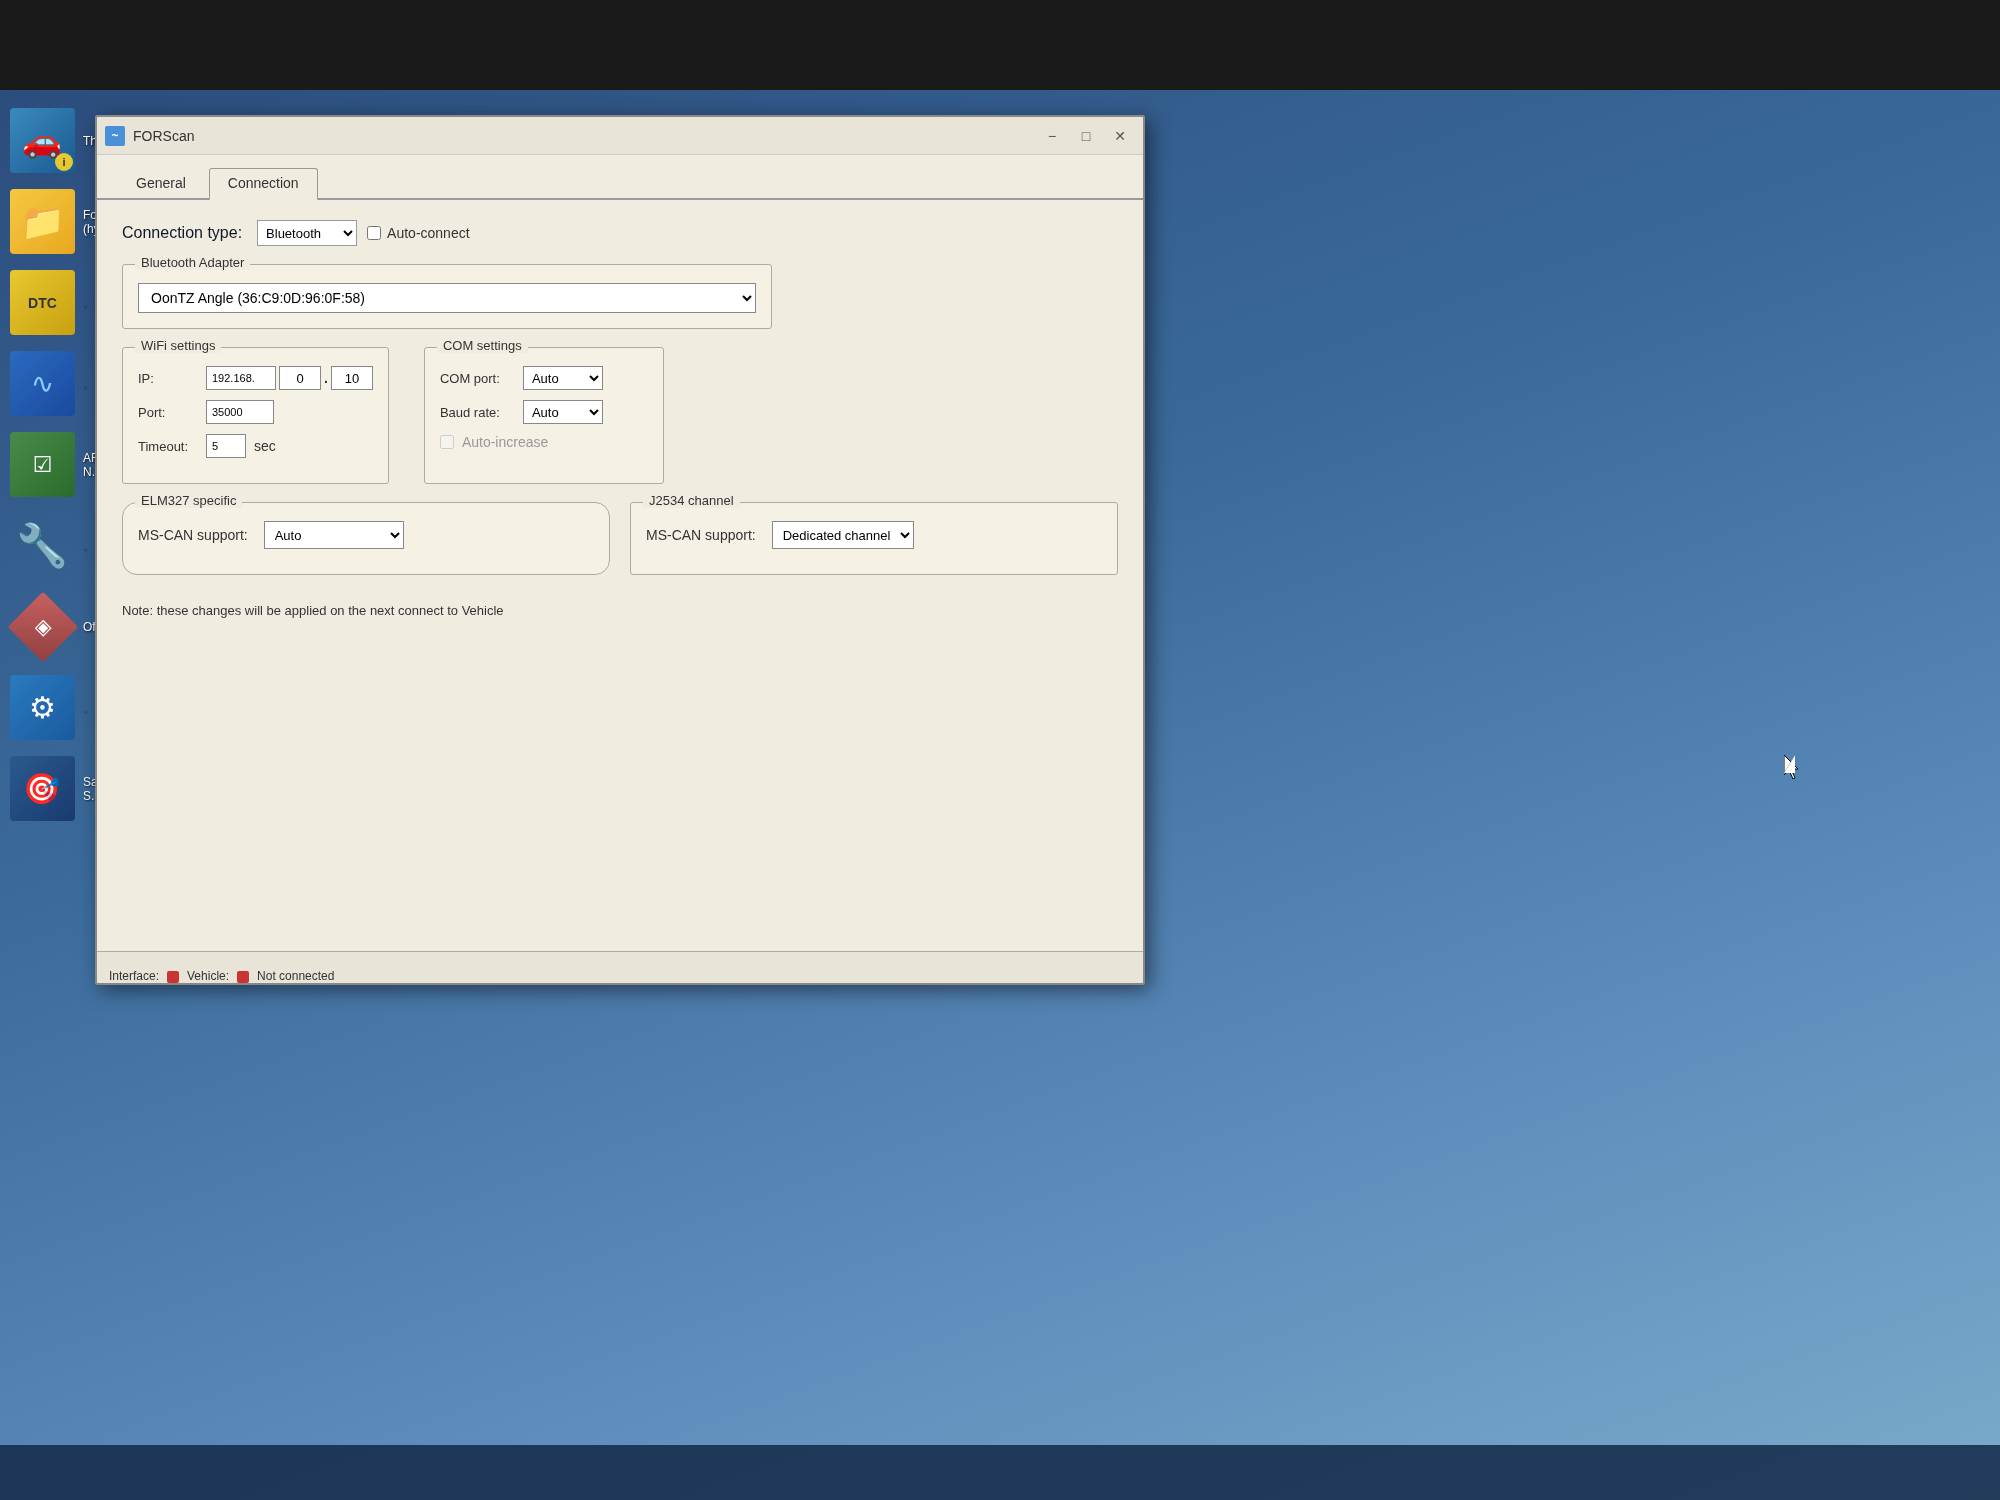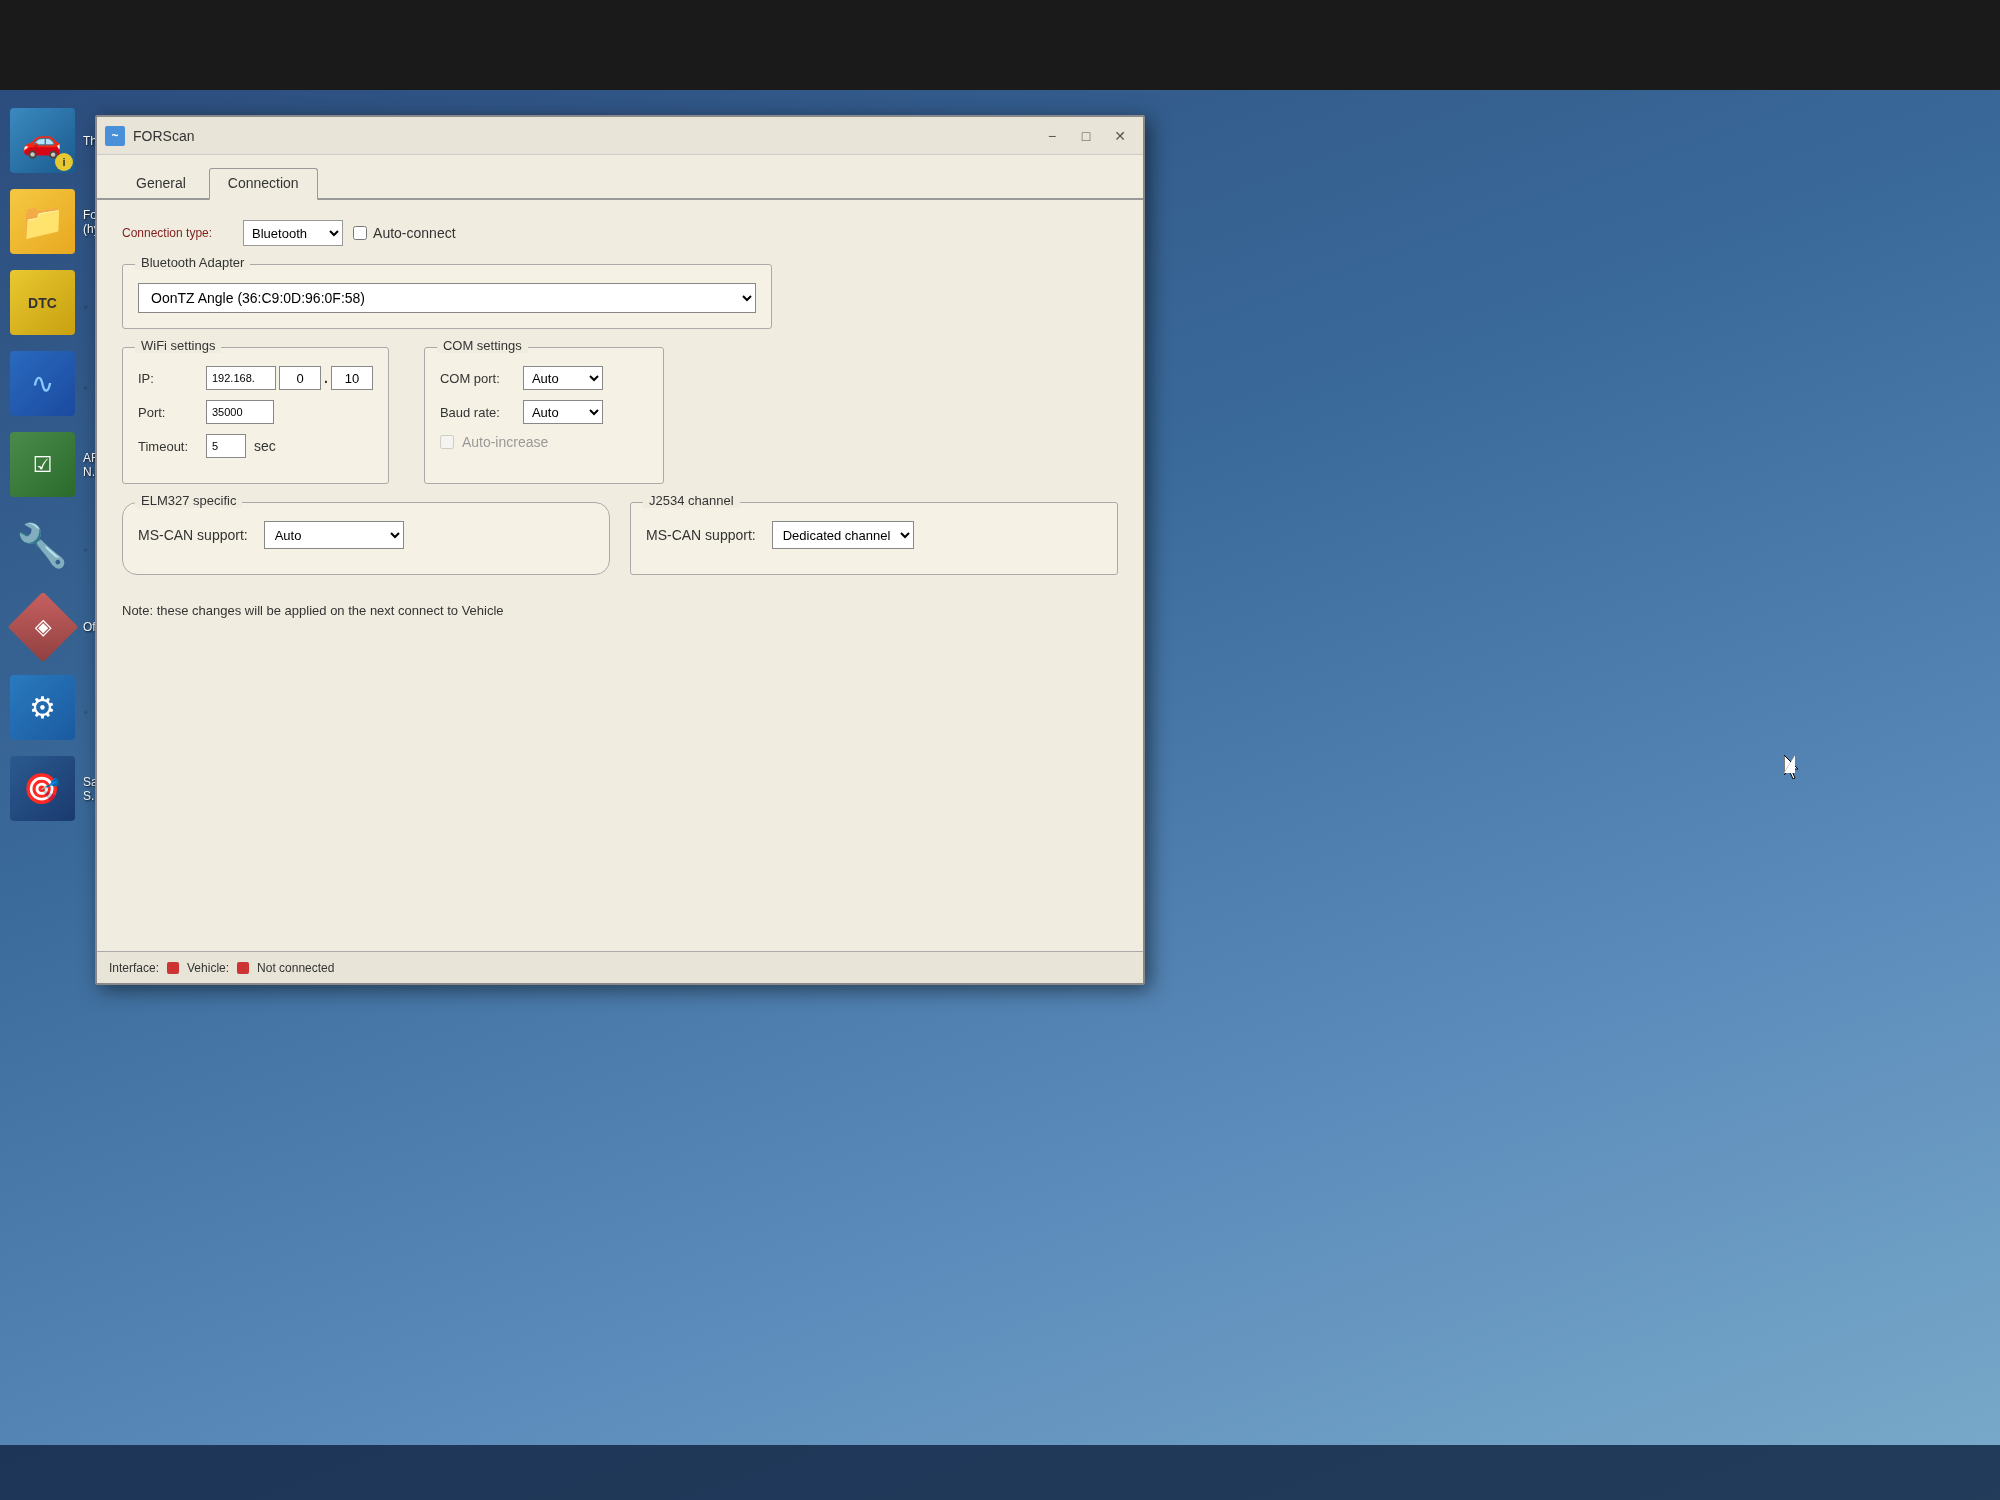--- a/index.html
+++ b/index.html
@@ -187,23 +187,23 @@
 
     
     .connection-type-row {
       display: flex;
       align-items: center;
       margin-bottom: 18px;
       gap: 10px;
     }
 
     .conn-label {
-      font-size: 12px;
-      color: #7f1d1d;
-      margin-right: 21px;
+      font-size: 16px;
+      color: #0f172a;
+      margin-right: 5px;
     }
 
     .dropdown-sm {
       height: 26px;
       padding: 2px 4px;
       border: 1px solid #999;
       background: white;
       font-size: 13px;
       min-width: 100px;
       cursor: pointer;
@@ -371,21 +371,21 @@
       margin-top: 15px;
       padding: 10px 0;
     }
 
     
     .status-bar {
       height: 32px;
       border-top: 1px solid #aaa;
       background: #e8e5d8;
       display: flex;
-      align-items: center;
+      align-items: flex-end;
       padding: 0 12px;
       font-size: 12px;
       color: #333;
       gap: 8px;
       flex-shrink: 0;
     }
 
     .status-dot {
       width: 12px;
       height: 12px;

